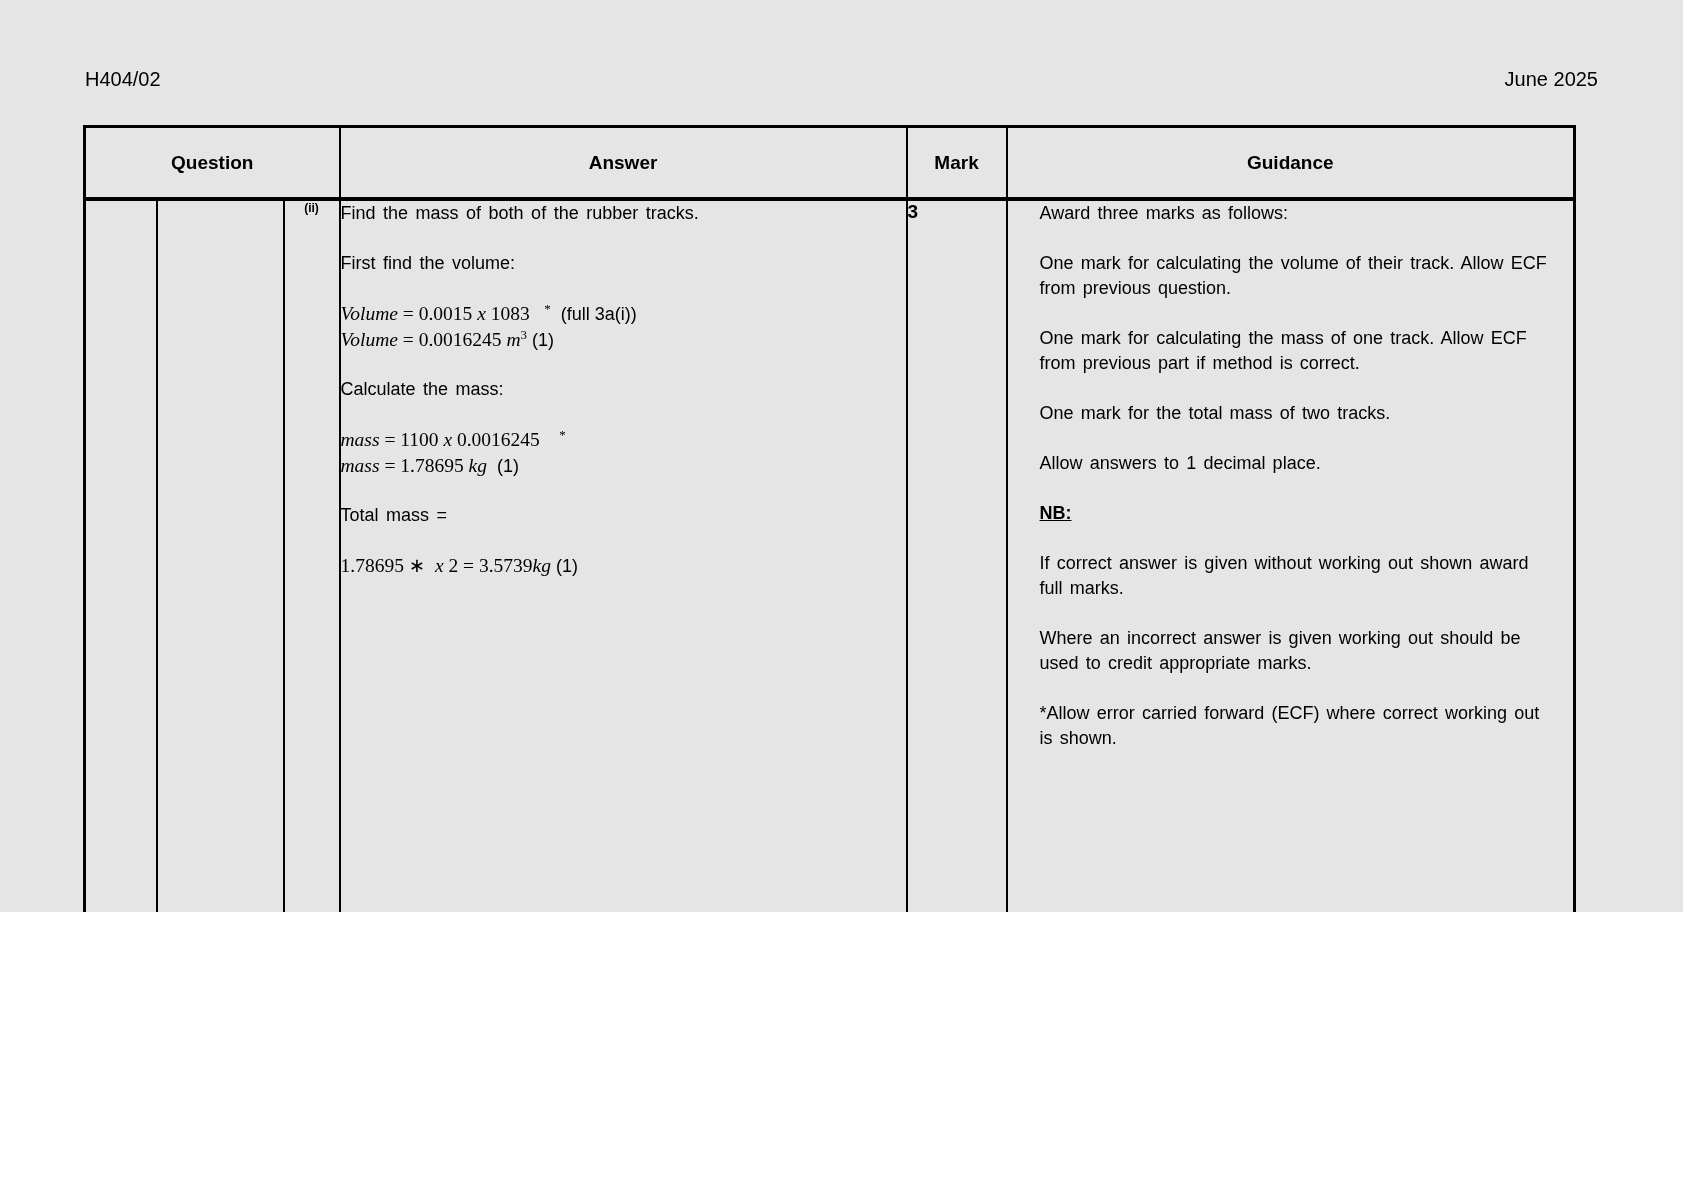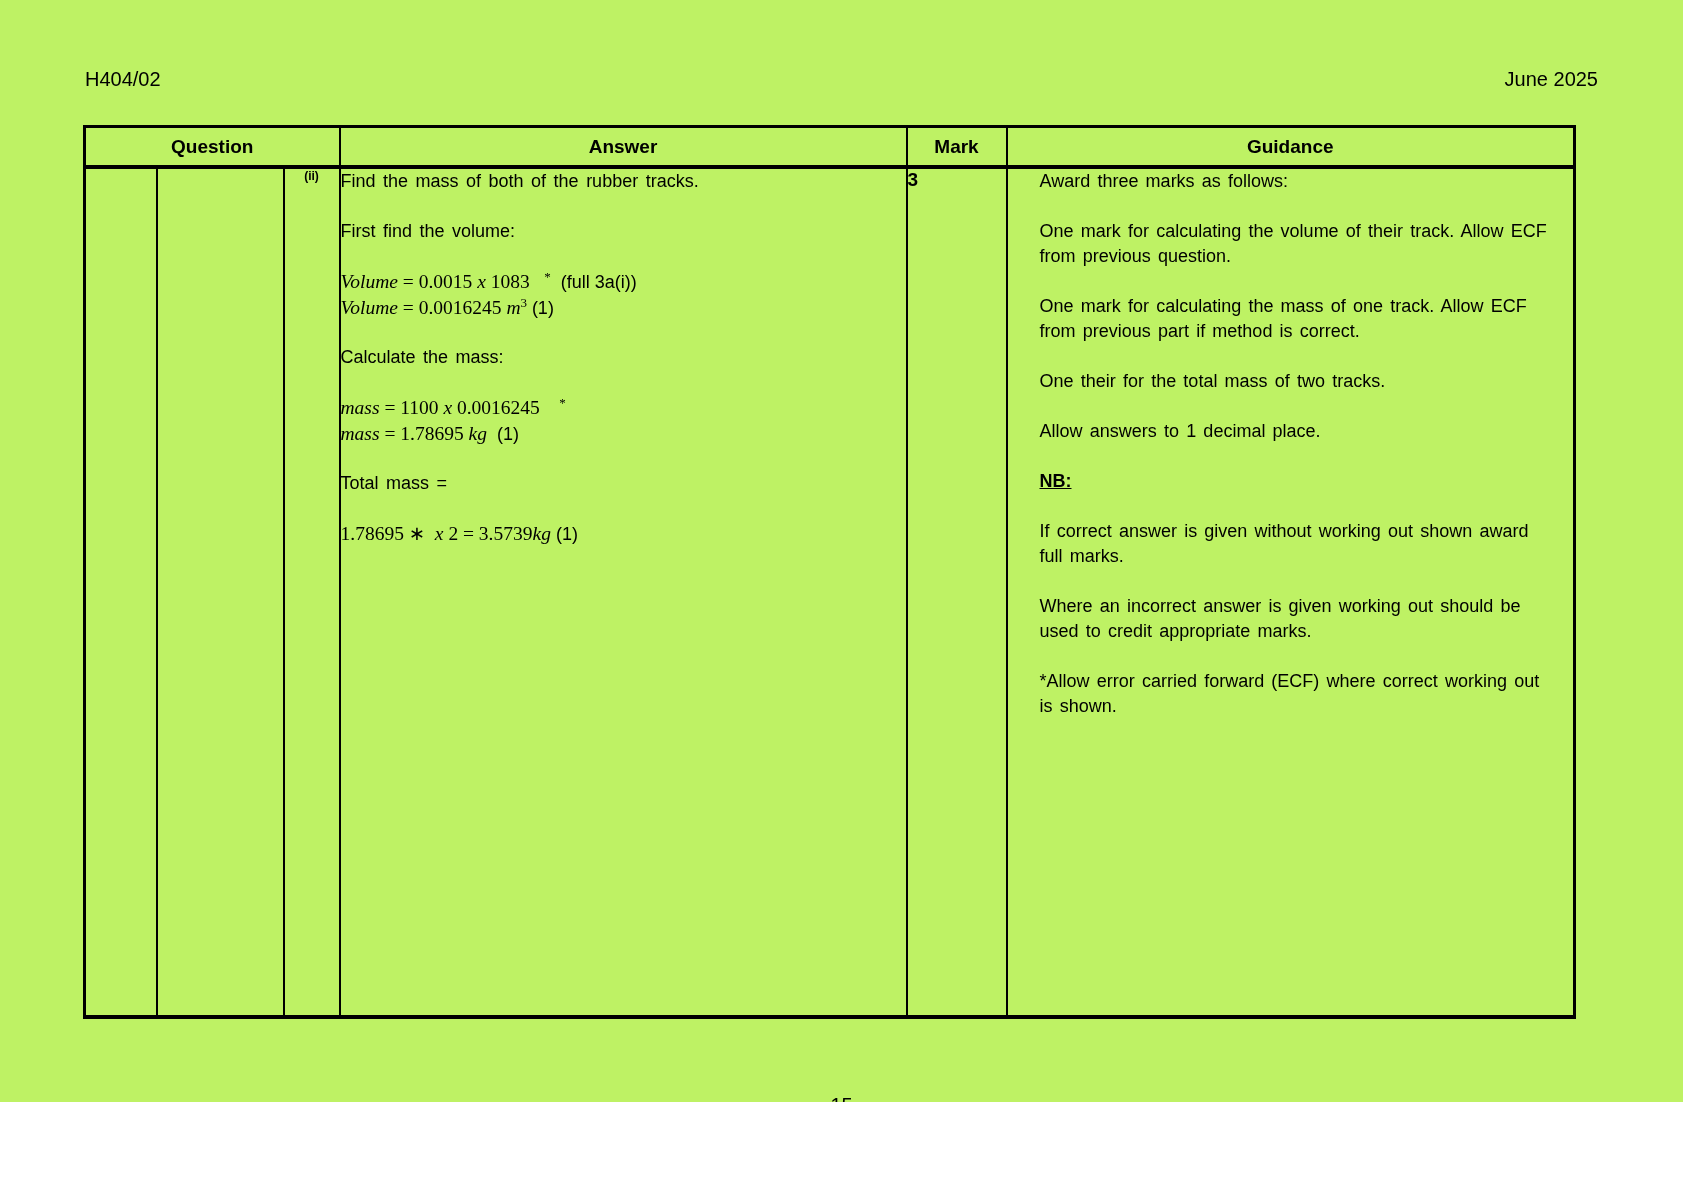--- a/index.html
+++ b/index.html
@@ -5,22 +5,22 @@
   html, body {
     margin: 0;
     padding: 0;
     background: #ffffff;
     color: #000000;
     font-family: "Liberation Sans", sans-serif;
   }
   .page {
     position: relative;
     width: 1683px;
-    height: 1102px;
-    background: #bef264;
+    height: 912px;
+    background: #e5e5e5;
     overflow: hidden;
   }
   .page-header {
     position: absolute;
     top: 68px;
     left: 0;
     width: 100%;
     height: 28px;
     font-size: 20px;
   }
@@ -39,21 +39,21 @@
     border-bottom-width: 4px;
   }
   .ms-table th {
     border: 2px solid #000;
     border-bottom: 4px solid #000;
     font-size: 19px;
     font-weight: bold;
     text-align: center;
     vertical-align: middle;
     height: 37px;
-    padding: 0;
+    padding: 16px;
   }
   .ms-table td {
     border: 2px solid #000;
     vertical-align: top;
     padding: 0;
   }
   .ms-table tbody td { height: 846px; }
 
   .q-sub { font-weight: bold; font-size: 12px; text-align: center; padding-top: 7px; }
 
@@ -150,21 +150,21 @@
               <div class="math-line"><span class="seg-num">1.78695 ∗  </span><span class="seg-var">x</span><span class="seg-num"> 2 = 3.5739</span><span class="seg-var">kg</span><span class="seg-sans"> (1)</span></div>
             </div>
           </td>
         <td class="mark-cell">3</td>
         <td class="guidance-cell" id="guidance-cell">
             <p class="guid-p">Award three marks as follows:</p>
             <p class="guid-p">One mark for calculating the volume of their track. Allow ECF
 from previous question.</p>
             <p class="guid-p">One mark for calculating the mass of one track. Allow ECF
 from previous part if method is correct.</p>
-            <p class="guid-p">One their for the total mass of two tracks.</p>
+            <p class="guid-p">One mark for the total mass of two tracks.</p>
             <p class="guid-p">Allow answers to 1 decimal place.</p>
             <p class="guid-p nb">NB:</p>
             <p class="guid-p">If correct answer is given without working out shown award
 full marks.</p>
             <p class="guid-p">Where an incorrect answer is given working out should be
 used to credit appropriate marks.</p>
             <p class="guid-p">*Allow error carried forward (ECF) where correct working out
 is shown.</p>
           </td>
       </tr>

